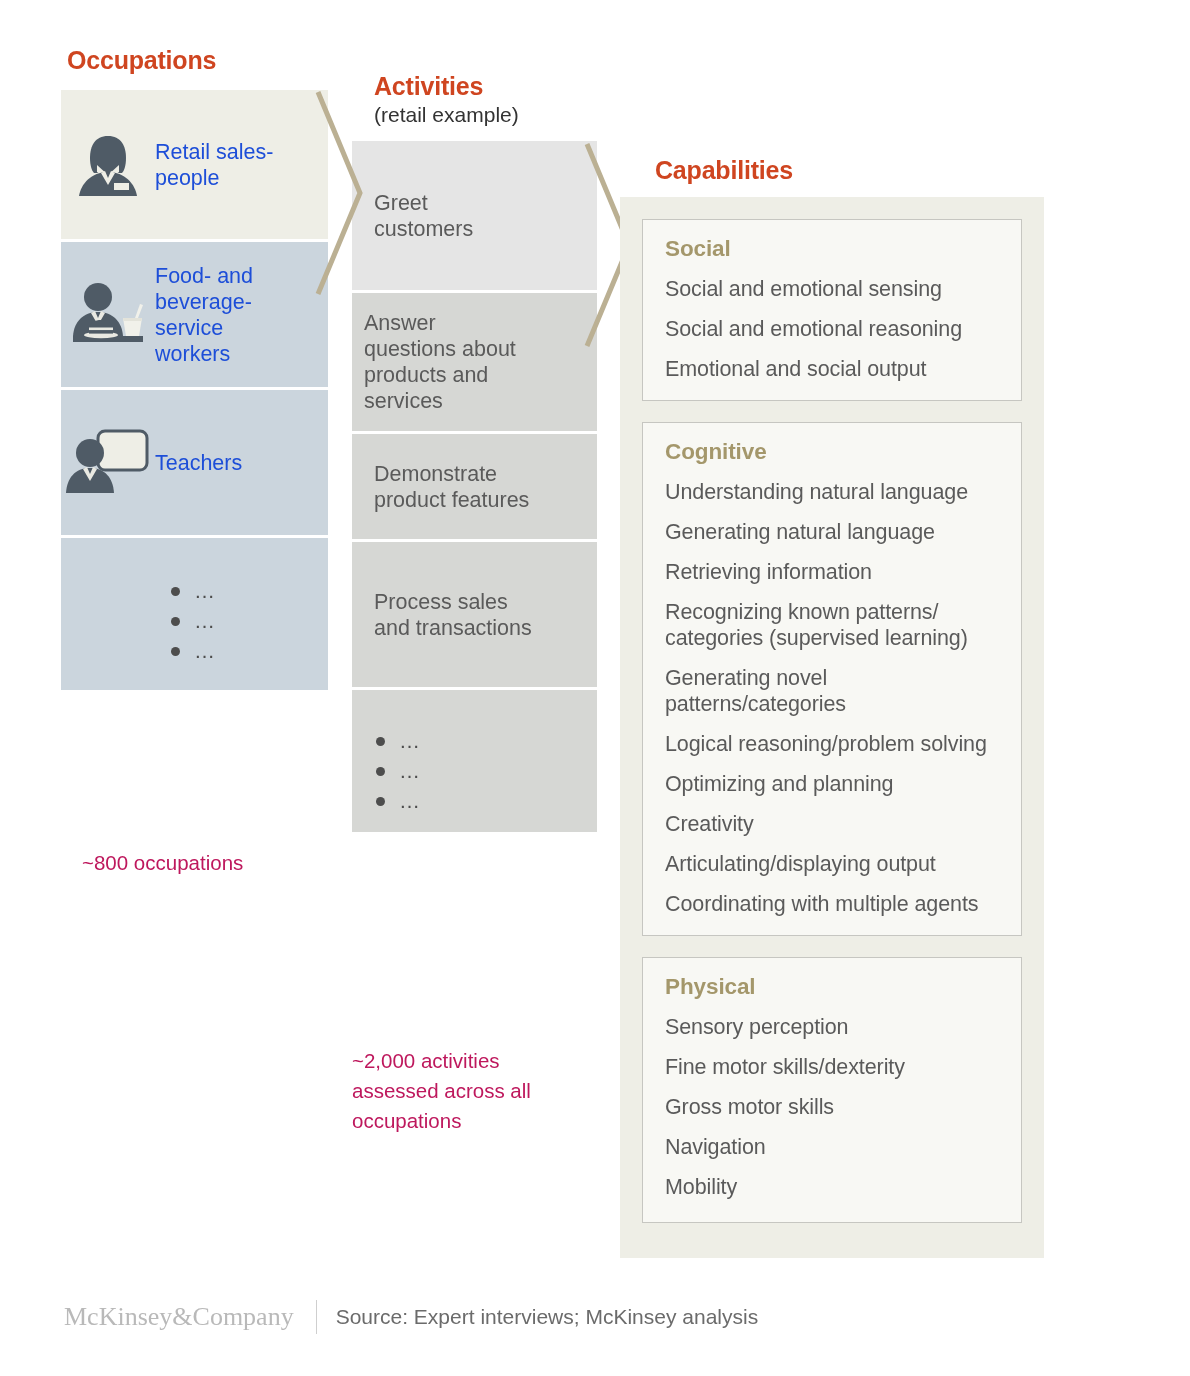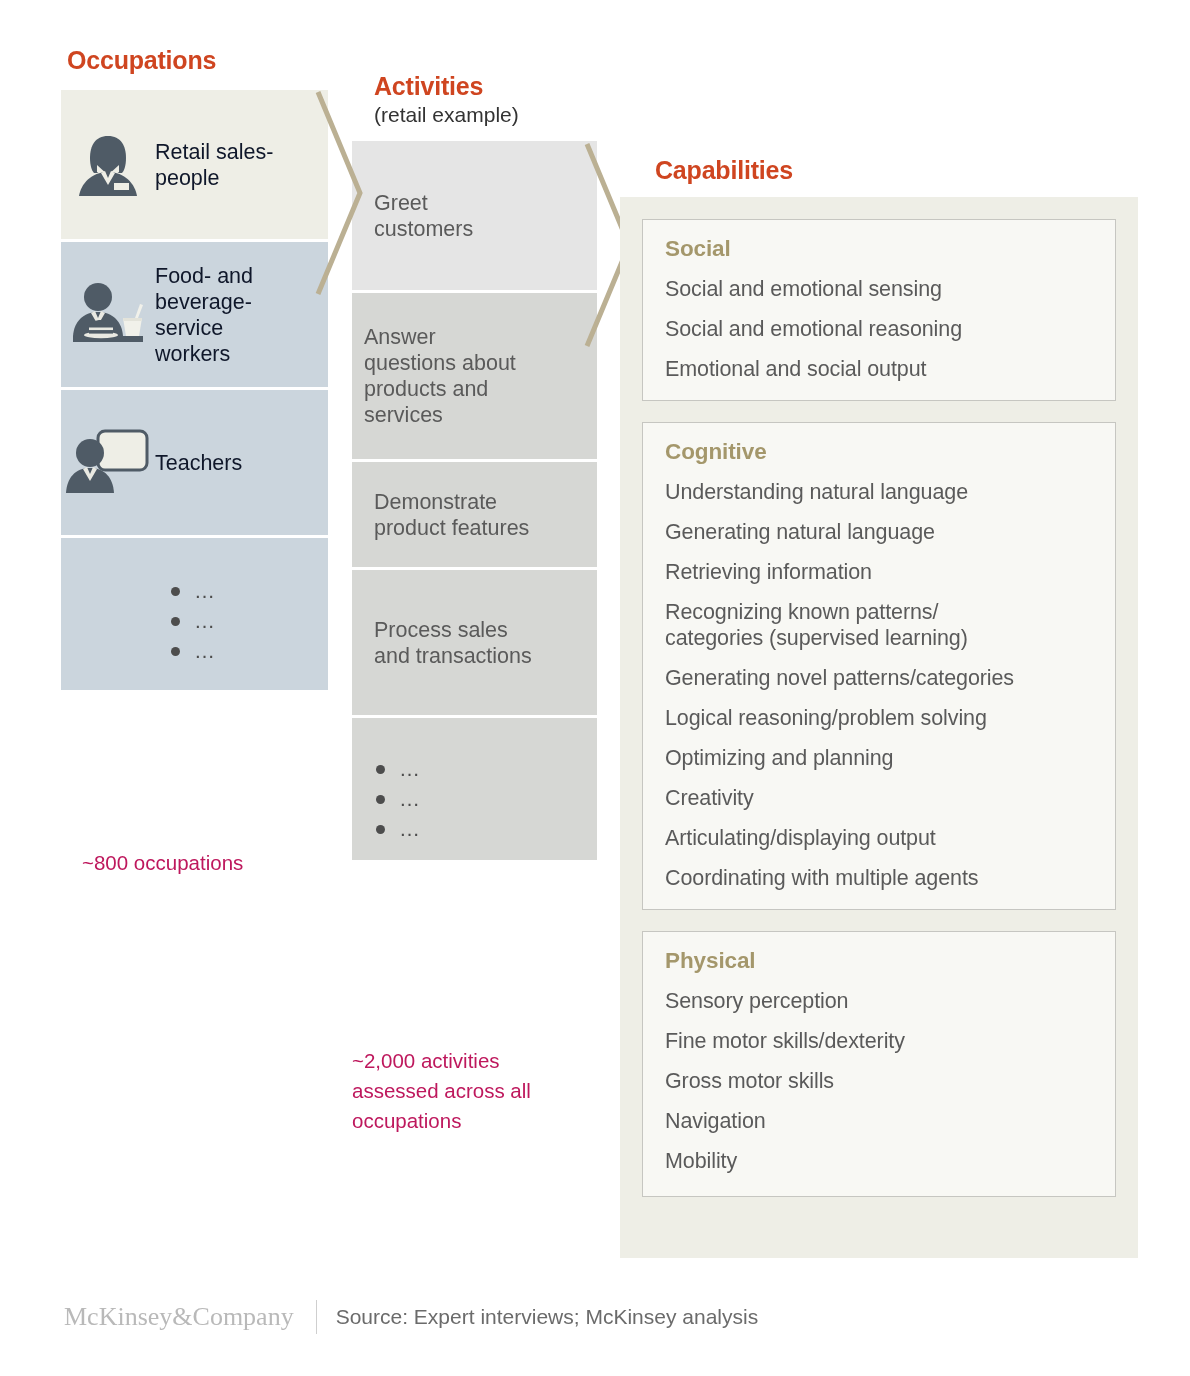--- a/index.html
+++ b/index.html
@@ -56,21 +56,21 @@
   .occ-row.first { background: #eeeee6; }
   .occ-row.rest  { background: #cbd5dd; }
   .occ-icon {
     width: 94px;
     flex: 0 0 94px;
     display: flex;
     align-items: center;
     justify-content: center;
   }
   .occ-label {
-    color: #0f172a;
+    color: #1d4ed8;
     font-size: 21.5px;
     line-height: 26px;
     padding-right: 8px;
   }
   .dots-list {
     padding-left: 110px;
     color: #4d4d4d;
   }
   .dots-list .dot-line {
     display: flex;
@@ -123,21 +123,21 @@
   .chevron {
     position: absolute;
     pointer-events: none;
   }
 
   
   #capabilities-panel {
     position: absolute;
     left: 620px;
     top: 197px;
-    width: 518px;
+    width: 424px;
     height: 1061px;
     background: #eeeee6;
     box-sizing: border-box;
     padding: 22px 22px;
   }
   .cap-box {
     box-sizing: border-box;
     background: #f8f8f4;
     border: 1px solid #c6c6c1;
     padding: 16px 22px 18px 22px;
@@ -286,21 +286,21 @@
 
   <div class="col-caption" style="left:82px; top:848px; width:260px;">~800 occupations</div>
 
   <div id="activities-column">
 
     <div class="act-row highlight" style="height:152px;">
       <div class="act-text" style="white-space:pre-line;">Greet
 customers</div>
     </div>
 
-    <div class="act-row normal" style="height:169px;padding-left:12px;">
+    <div class="act-row normal" style="height:141px;padding-left:12px;">
       <div class="act-text" style="white-space:pre-line;">Answer
 questions about
 products and
 services</div>
     </div>
 
 
     <div class="act-row normal" style="height:108px;">
       <div class="act-text" style="white-space:pre-line;">Demonstrate
 product features</div>

